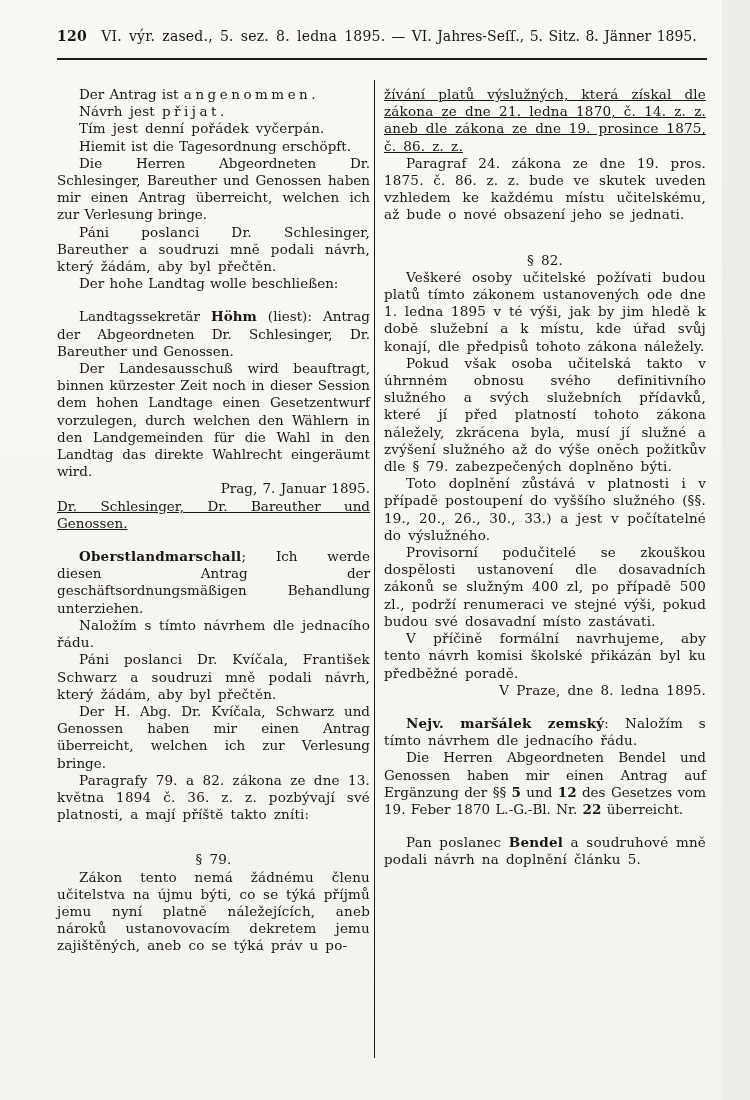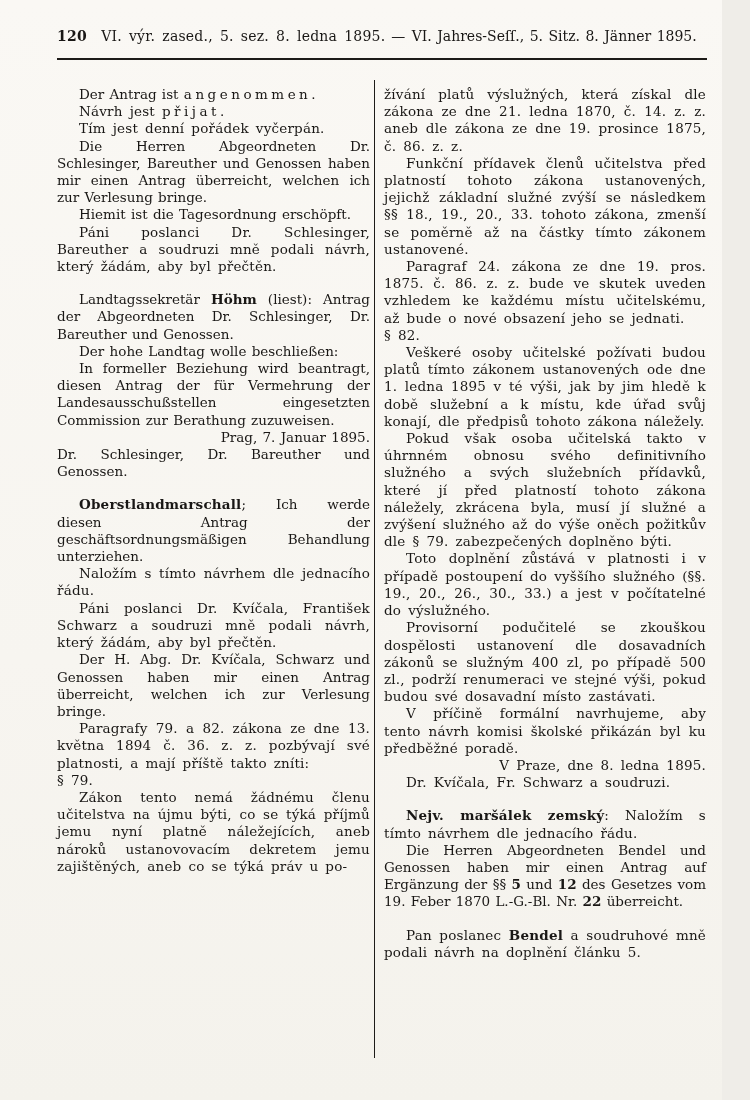--- a/index.html
+++ b/index.html
@@ -31,22 +31,22 @@
     border-left:1.5px solid #1d1b18;
   }
   .col{
     position:absolute;top:86px;
     font-size:13.5px;line-height:17.2px;
     text-align:justify;
   }
   .col-left{left:57px;width:313px;}
   .col-right{left:384px;width:322px;}
   p{margin:0;text-indent:22px;}
-  p.noindent{text-indent:0;}
-  p.center{text-align:left;text-indent:0;}
+  p.noindent{text-indent:0;text-decoration:underline;}
+  p.center{text-align:center;text-indent:0;margin-top:28px;}
   p.dateline{text-indent:40px;text-align:right;}
   p.gap{margin-top:16px;}
   .cs{word-spacing:2.5px;letter-spacing:0.2px;}
   .de{word-spacing:1px;letter-spacing:0;}
   .bold{font-weight:bold;}
   .spaced{letter-spacing:3.5px;}
 </style>
 </head>
 <body>
 
@@ -56,51 +56,49 @@
     <span class="pgnum">120</span><span class="cs">VI. výr. zased., 5. sez. 8. ledna 1895.</span><span class="sep">—</span><span class="de">VI. Jahres-Seſſ., 5. Sitz. 8. Jänner 1895.</span>
   </div>
 
   <div class="head-rule"></div>
   <div class="col-divider"></div>
 
   <div class="col col-left">
     <p class="de"><span>Der Antrag ist </span><span class="spaced">angenommen</span><span>.</span></p>
     <p class="cs"><span>Návrh jest </span><span class="spaced">přijat</span><span>.</span></p>
     <p class="cs">Tím jest denní pořádek vyčerpán.</p>
+    <p class="de">Hiemit ist die Tagesordnung erschöpft.</p>
     <p class="de">Die Herren Abgeordneten Dr. Schlesinger, Bareuther und Genossen haben mir einen Antrag überreicht, welchen ich zur Verlesung bringe.</p>
-    <p class="de">Hiemit ist die Tagesordnung erschöpft.</p>
     <p class="cs">Páni poslanci Dr. Schlesinger, Bareuther a soudruzi mně podali návrh, který žádám, aby byl přečtěn.</p>
 
+    <p class="de">Der hohe Landtag wolle beschließen:</p>
     <p class="de gap"><span>Landtagssekretär </span><span class="bold">Höhm</span><span> (liest): Antrag der Abgeordneten Dr. Schlesinger, Dr. Bareuther und Genossen.</span></p>
-    <p class="de">Der hohe Landtag wolle beschließen:</p>
-    <p class="de">In formeller Beziehung wird beantragt, diesen Antrag der für Vermehrung der Landesausschußstellen eingesetzten Commission zur Berathung zuzuweisen.</p>
+    <p class="de">Der Landesausschuß wird beauftragt, binnen kürzester Zeit noch in dieser Session dem hohen Landtage einen Gesetzentwurf vorzulegen, durch welchen den Wählern in den Landgemeinden für die Wahl in den Landtag das direkte Wahlrecht eingeräumt wird.</p>
     <p class="de dateline">Prag, 7. Januar 1895.</p>
     <p class="de noindent">Dr. Schlesinger, Dr. Bareuther und Genossen.</p>
 
     <p class="gap"><span class="bold cs">Oberstlandmarschall</span><span class="de">; Ich werde diesen Antrag der geschäftsordnungsmäßigen Behandlung unterziehen.</span></p>
     <p class="cs">Naložím s tímto návrhem dle jednacího řádu.</p>
     <p class="cs">Páni poslanci Dr. Kvíčala, František Schwarz a soudruzi mně podali návrh, který žádám, aby byl přečtěn.</p>
     <p class="de">Der H. Abg. Dr. Kvíčala, Schwarz und Genossen haben mir einen Antrag überreicht, welchen ich zur Verlesung bringe.</p>
 
     <p class="cs">Paragrafy 79. a 82. zákona ze dne 13. května 1894 č. 36. z. z. pozbývají své platnosti, a mají příště takto zníti:</p>
     <p class="cs center">§ 79.</p>
     <p class="cs">Zákon tento nemá žádnému členu učitelstva na újmu býti, co se týká příjmů jemu nyní platně náležejících, aneb nároků ustanovovacím dekretem jemu zajištěných, aneb co se týká práv u po-</p>
   </div>
 
   <div class="col col-right">
     <p class="cs noindent">žívání platů výslužných, která získal dle zákona ze dne 21. ledna 1870, č. 14. z. z. aneb dle zákona ze dne 19. prosince 1875, č. 86. z. z.</p>
-    <p class="cs">Funkční přídavek členů učitelstva před platností tohoto zákona ustanovených, jejichž základní služné zvýší se následkem §§ 18., 19., 20., 33. tohoto zákona, zmenší se poměrně až na částky tímto zákonem ustanovené.</p>
     <p class="cs">Paragraf 24. zákona ze dne 19. pros. 1875. č. 86. z. z. bude ve skutek uveden vzhledem ke každému místu učitelskému, až bude o nové obsazení jeho se jednati.</p>
     <p class="cs center">§ 82.</p>
     <p class="cs">Veškeré osoby učitelské požívati budou platů tímto zákonem ustanovených ode dne 1. ledna 1895 v té výši, jak by jim hledě k době služební a k místu, kde úřad svůj konají, dle předpisů tohoto zákona náležely.</p>
     <p class="cs">Pokud však osoba učitelská takto v úhrnném obnosu svého definitivního služného a svých služebních přídavků, které jí před platností tohoto zákona náležely, zkrácena byla, musí jí služné a zvýšení služného až do výše oněch požitkův dle § 79. zabezpečených doplněno býti.</p>
     <p class="cs">Toto doplnění zůstává v platnosti i v případě postoupení do vyššího služného (§§. 19., 20., 26., 30., 33.) a jest v počítatelné do výslužného.</p>
     <p class="cs">Provisorní podučitelé se zkouškou dospělosti ustanovení dle dosavadních zákonů se služným 400 zl, po případě 500 zl., podrží renumeraci ve stejné výši, pokud budou své dosavadní místo zastávati.</p>
     <p class="cs">V příčině formální navrhujeme, aby tento návrh komisi školské přikázán byl ku předběžné poradě.</p>
     <p class="cs dateline">V Praze, dne 8. ledna 1895.</p>
-    <p class="cs">Dr. Kvíčala, Fr. Schwarz a soudruzi.</p>
 
     <p class="cs gap"><span class="bold">Nejv. maršálek zemský</span><span>: Naložím s tímto návrhem dle jednacího řádu.</span></p>
     <p class="de"><span>Die Herren Abgeordneten Bendel und Genossen haben mir einen Antrag auf Ergänzung der §§ </span><span class="bold">5</span><span> und </span><span class="bold">12</span><span> des Gesetzes vom 19. Feber 1870 L.-G.-Bl. Nr. </span><span class="bold">22</span><span> überreicht.</span></p>
     <p class="cs gap"><span>Pan poslanec </span><span class="bold">Bendel</span><span> a soudruhové mně podali návrh na doplnění článku 5.</span></p>
   </div>
 
 </div>
 
 </body></html>

